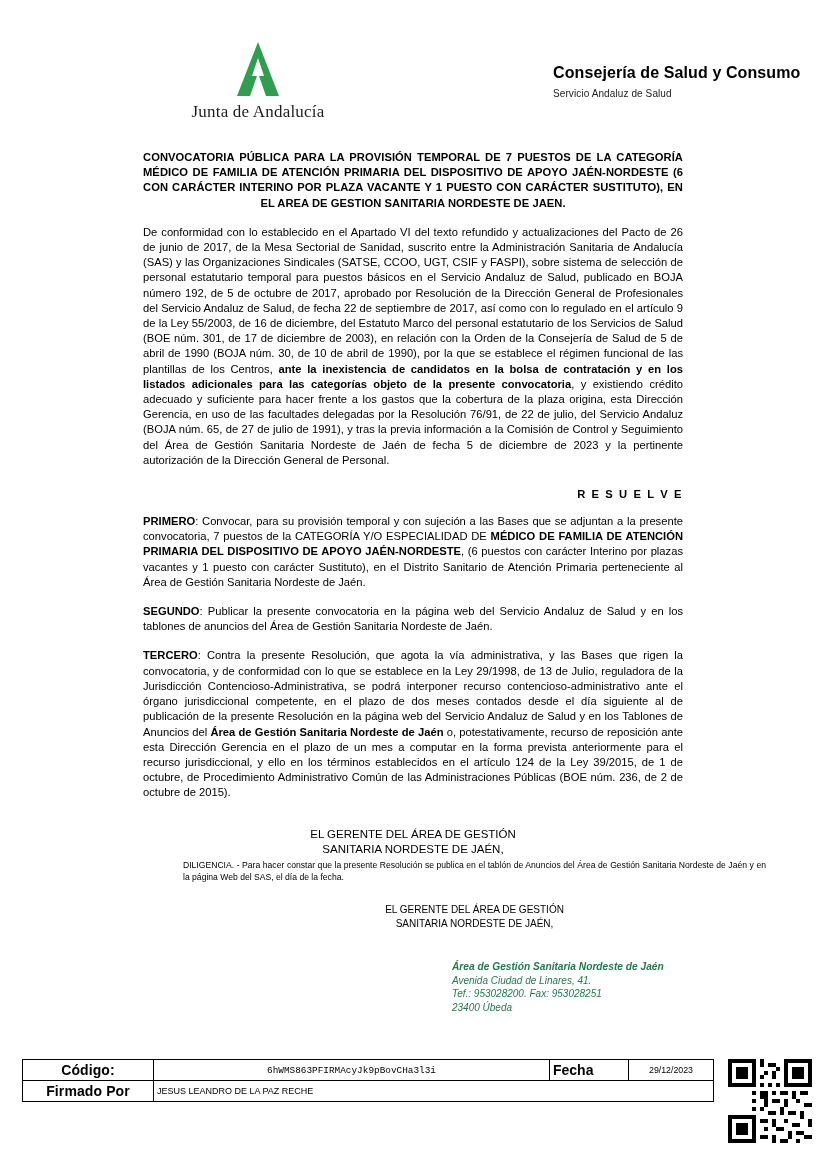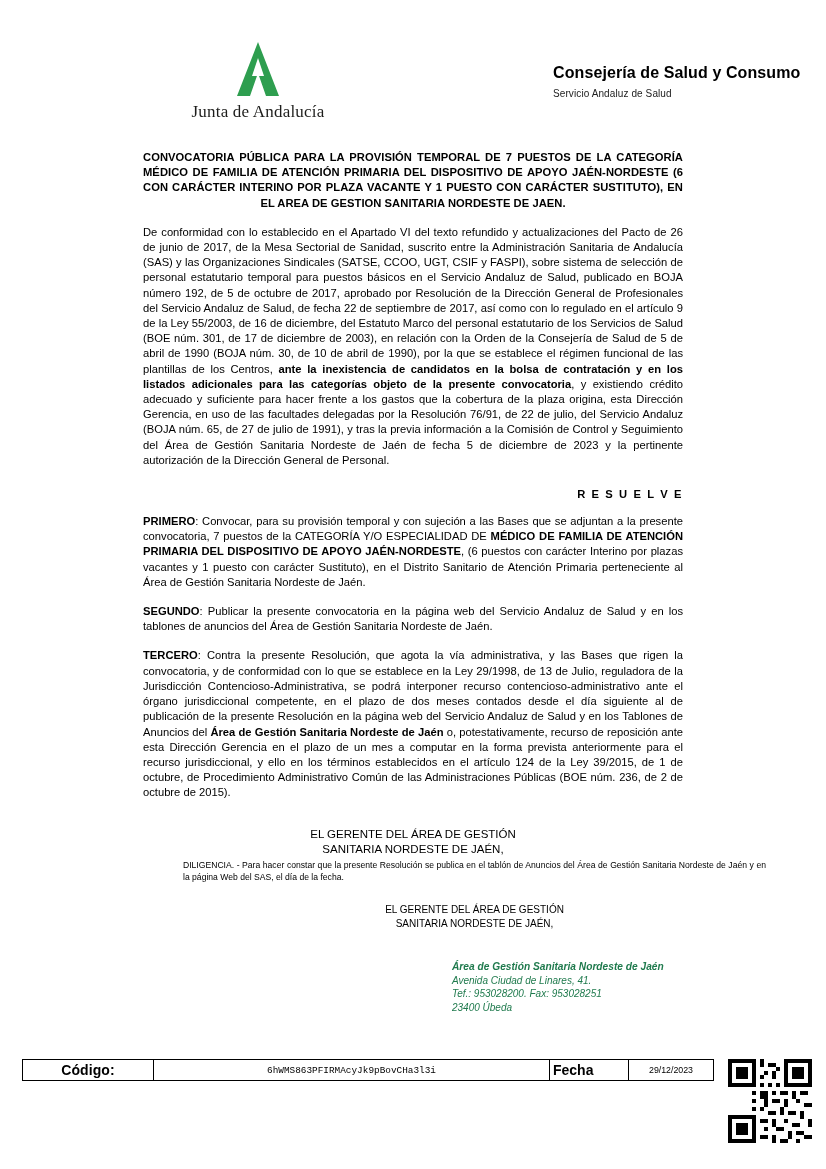--- a/index.html
+++ b/index.html
@@ -268,20 +268,24 @@
   </div>
 
   <div class="verif">
     <table class="verif-table">
       <tbody>
           <tr>
         <td class="lbl">Código:</td>
         <td class="val-center">6hWMS863PFIRMAcyJk9pBovCHa3l3i</td>
         <td class="lbl-right">Fecha</td>
         <td class="val-right">29/12/2023</td>
+      </tr>
+      <tr>
+        <td class="lbl">Firmado Por</td>
+        <td class="val-left" colspan="3">JESUS LEANDRO DE LA PAZ RECHE</td>
       </tr>
     </tbody>
       </table>
 
     <div class="qr">
       <svg width="84" height="84" viewBox="0 0 21 21" shape-rendering="crispEdges" aria-hidden="true">
         <rect width="21" height="21" fill="#ffffff"></rect>
         <g fill="#000000">
 
           <rect x="0" y="0" width="7" height="1"></rect>

